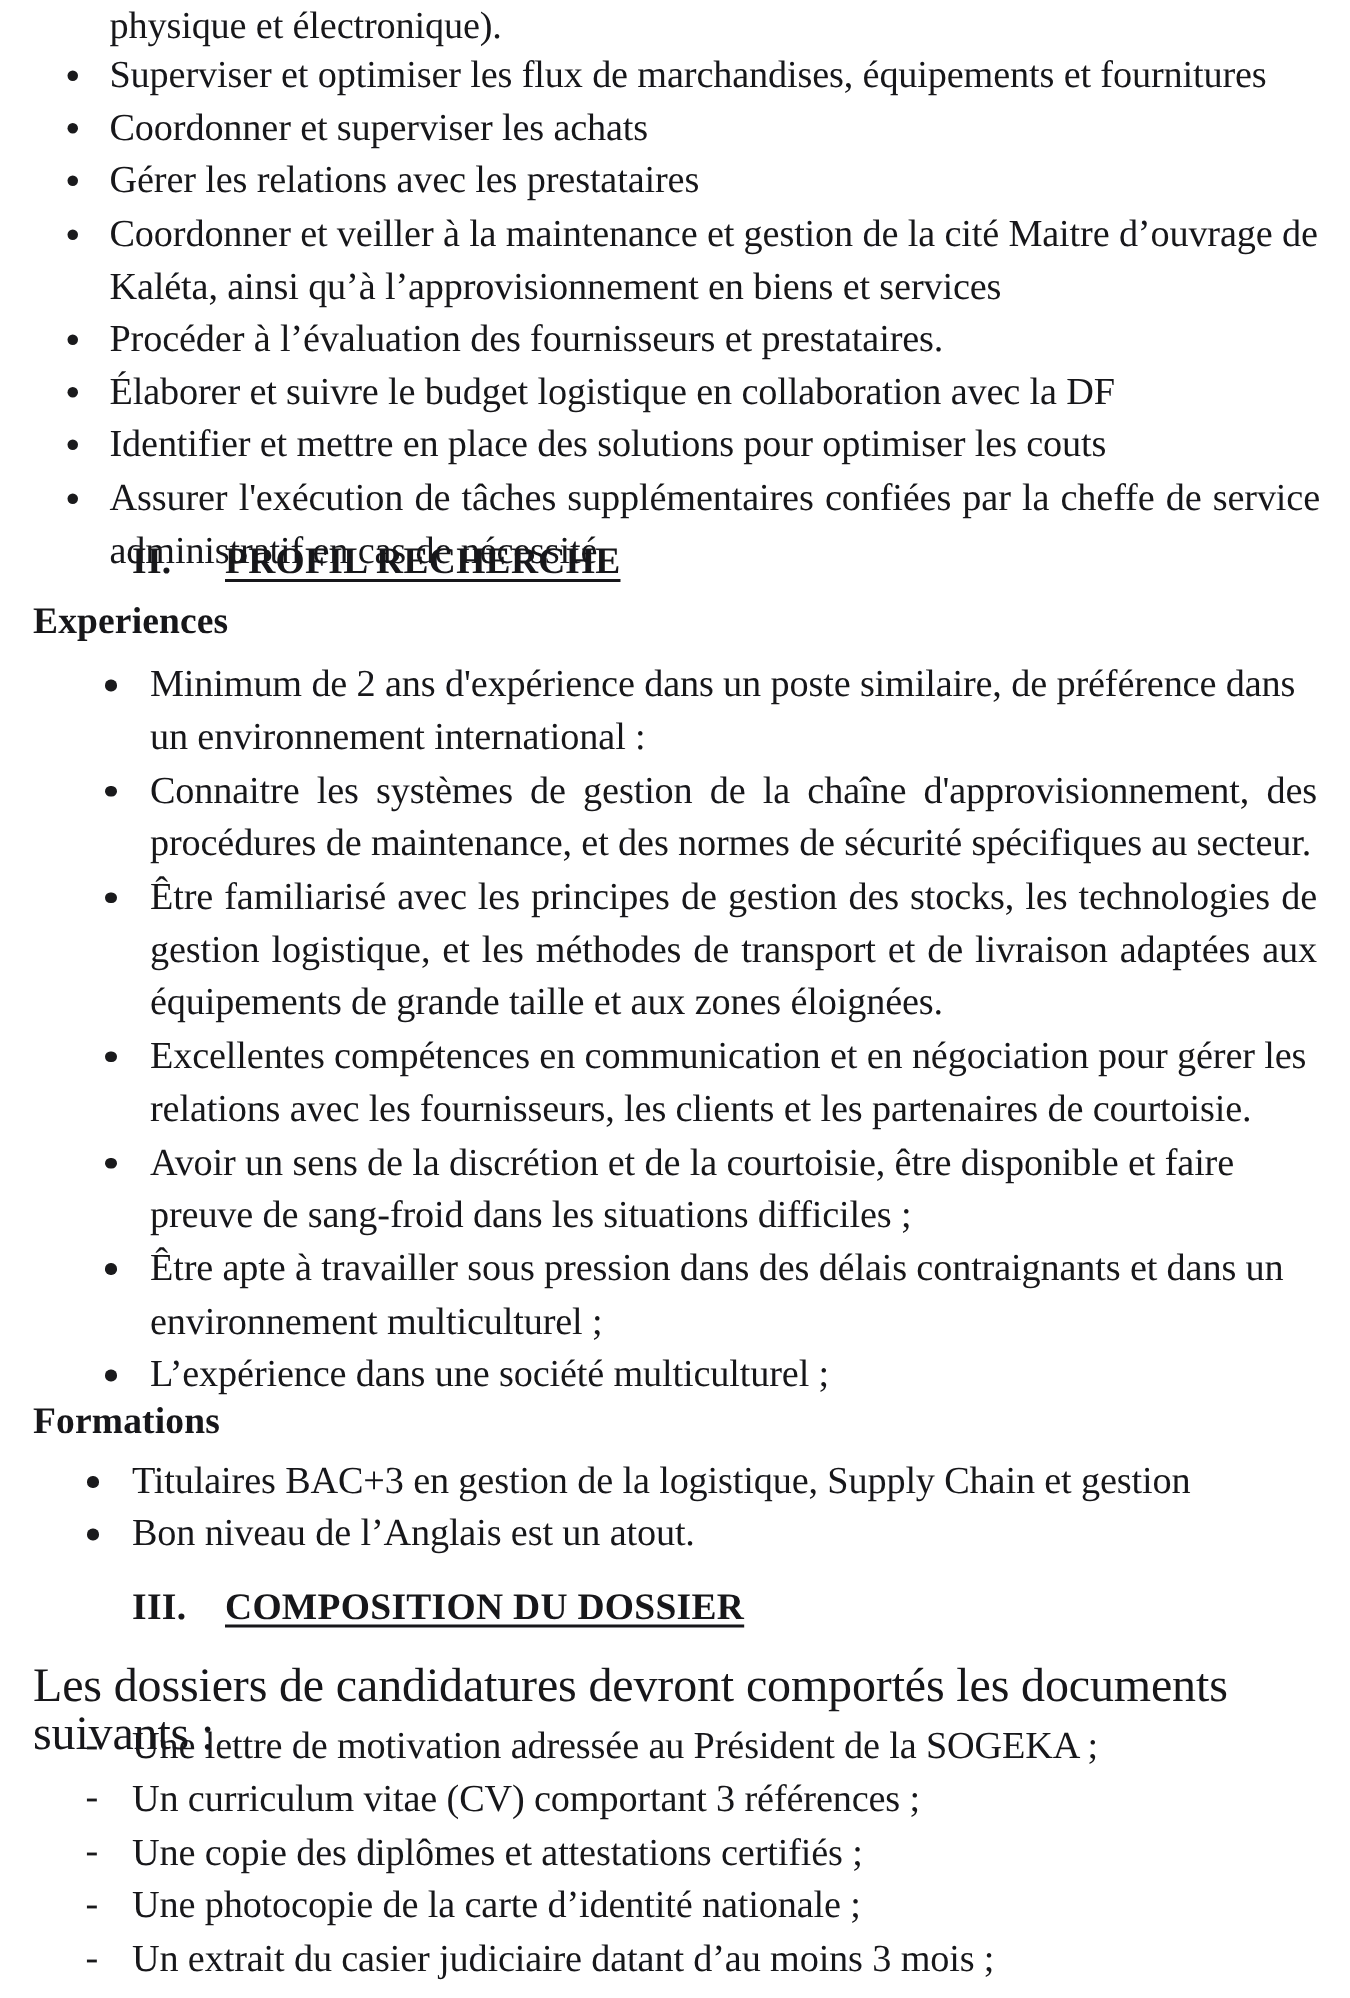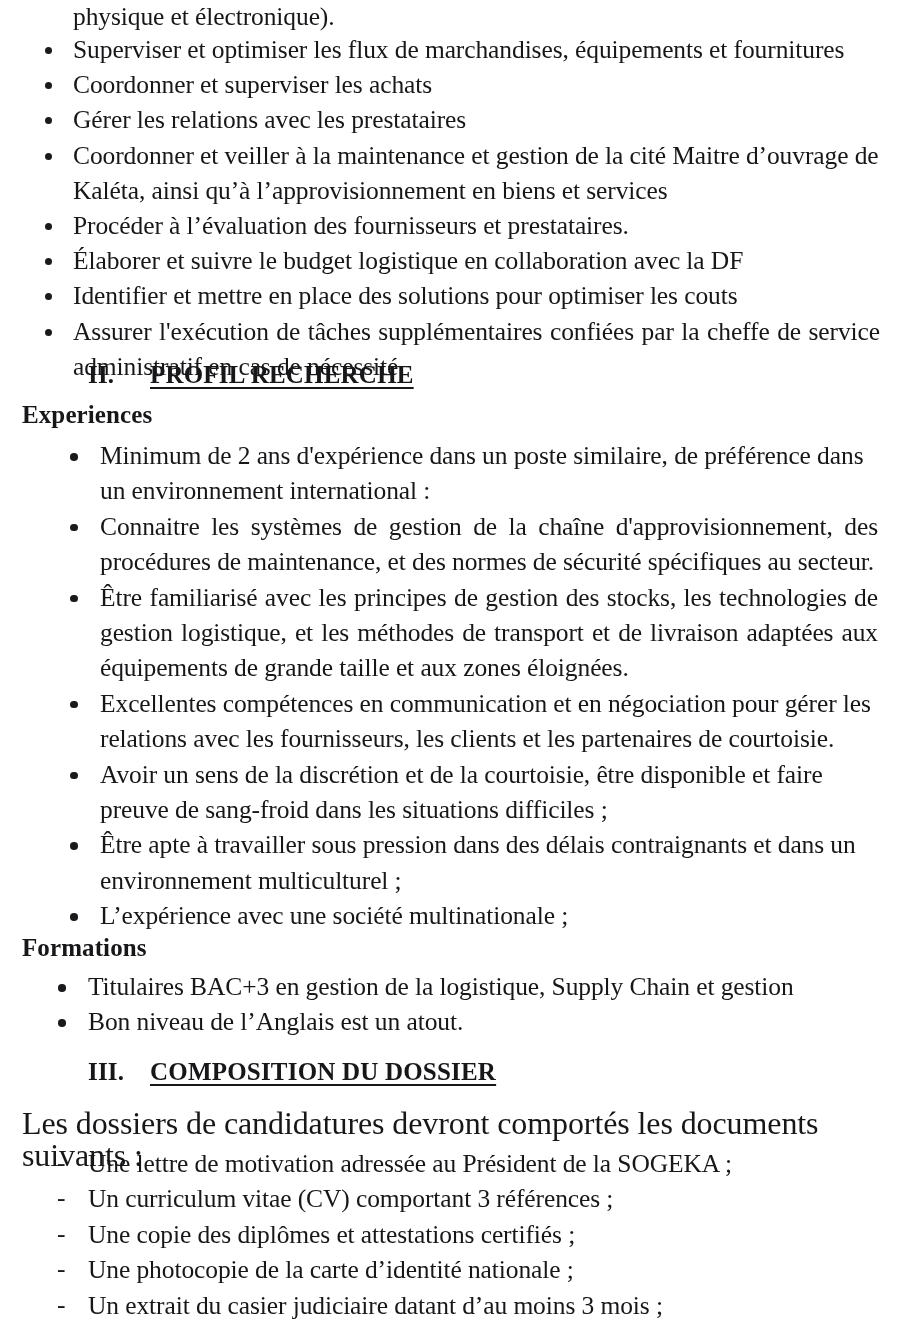--- a/index.html
+++ b/index.html
@@ -185,21 +185,21 @@
 
   <div class="sub-head" style="top:401px;">Experiences</div>
 
   <ul class="lvl2" style="top:438px;margin-left:12px;">
     <li>Minimum de 2 ans d'expérience dans un poste similaire, de préférence dans un environnement international :</li>
     <li class="justify">Connaitre les systèmes de gestion de la chaîne d'approvisionnement, des procédures de maintenance, et des normes de sécurité spécifiques au secteur.</li>
     <li class="justify"> Être familiarisé avec les principes de gestion des stocks, les technologies de gestion logistique, et les méthodes de transport et de livraison adaptées aux équipements de grande taille et aux zones éloignées.</li>
     <li>Excellentes compétences en communication et en négociation pour gérer les relations avec les fournisseurs, les clients et les partenaires de courtoisie.</li>
     <li>Avoir un sens de la discrétion et de la courtoisie, être disponible et faire preuve de sang-froid dans les situations difficiles ;</li>
     <li>Être apte à travailler sous pression dans des délais contraignants et dans un environnement multiculturel ;</li>
-    <li>L’expérience avec une société multinationale ;</li>
+    <li>L’expérience dans une société multiculturel ;</li>
   </ul>
 
   <div class="sub-head" style="top:934px;">Formations</div>
 
   <ul class="lvl2" style="top:969px;">
     <li>Titulaires BAC+3 en gestion de la logistique, Supply Chain et gestion</li>
     <li>Bon niveau de l’Anglais est un atout.</li>
   </ul>
 
   <div class="section-head" style="top:1058px;">

